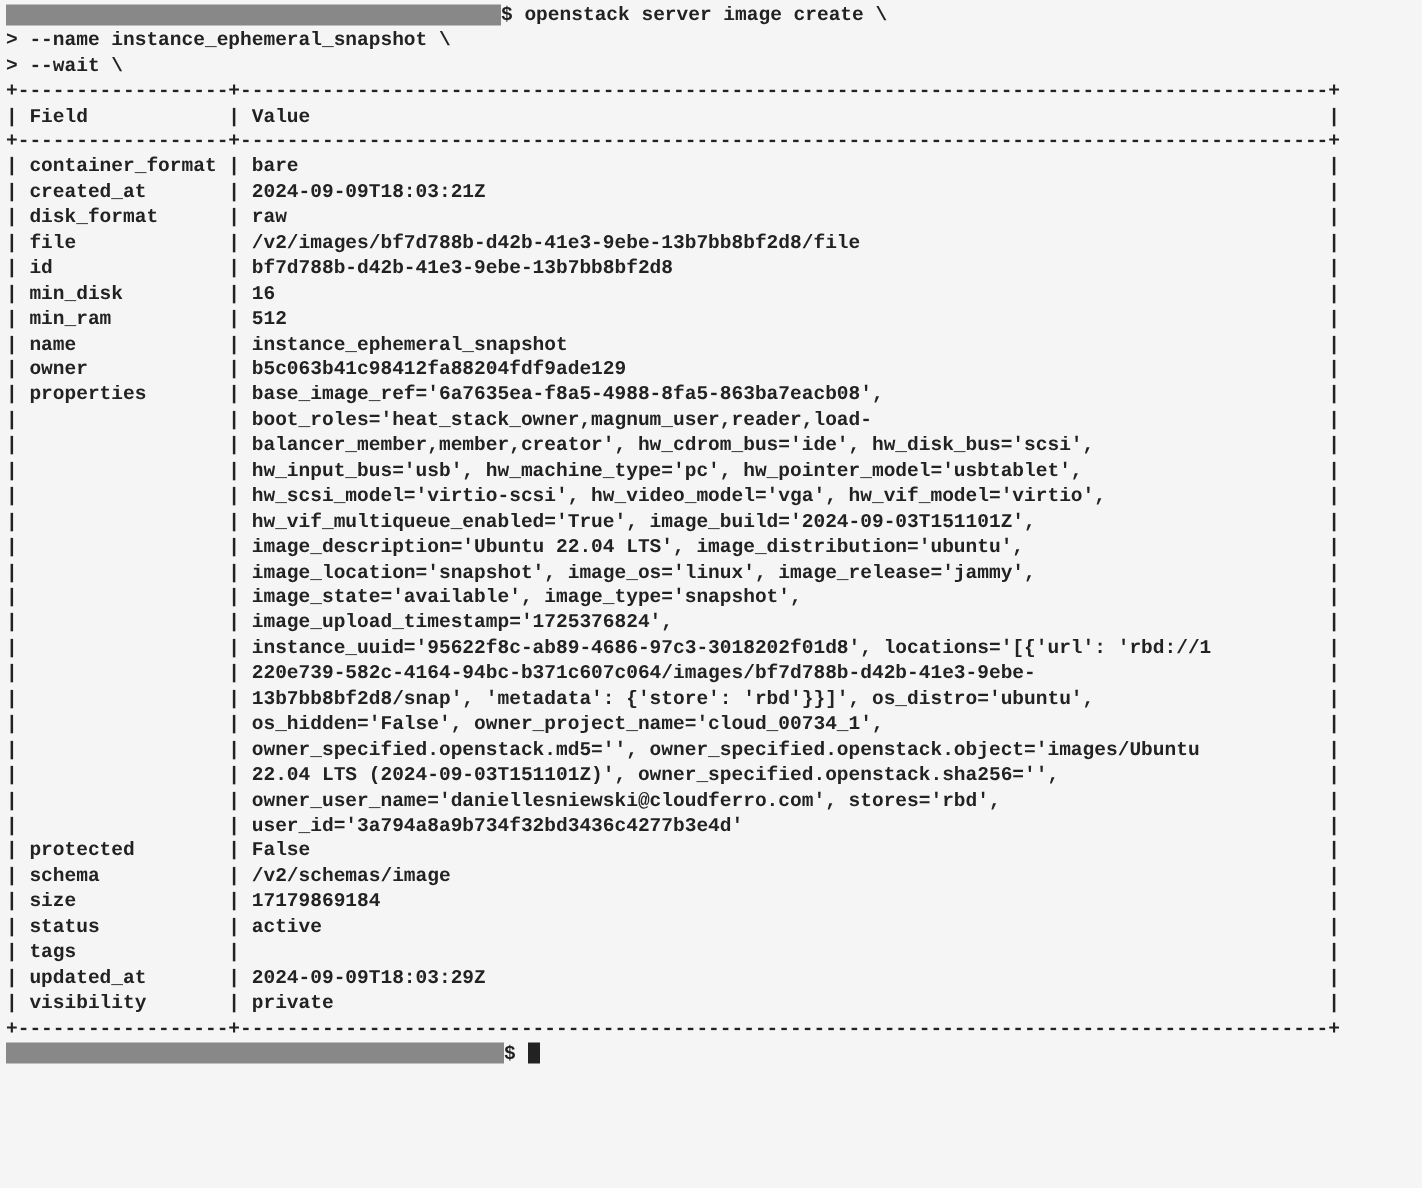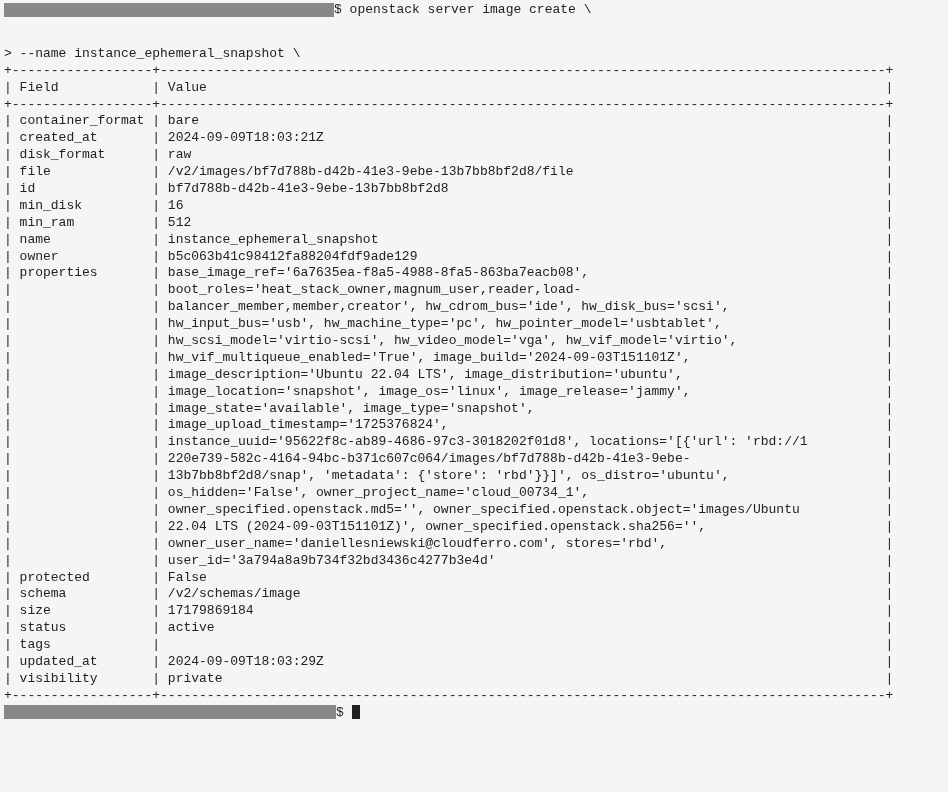--- a/index.html
+++ b/index.html
@@ -1,18 +1,19 @@
 <!DOCTYPE html>
 <html><head>
   <meta charset="utf-8">
   <style>
     * {
       margin: 0;
       padding: 0;
       box-sizing: border-box;
+      font-weight: bold;
     }
     body {
       font-family: 'Courier New', monospace;
       font-size: 13px;
       line-height: 1.3;
       background: #f5f5f5;
       color: #222;
       padding: 0;
       width: 948px;
     }
@@ -31,21 +32,20 @@
       width: 330px;
     }
     .redacted-short {
       width: 332px;
     }
     .prompt-line {
       white-space: pre;
     }
     .continuation {
       white-space: pre;
-      margin-top: 27px;
     }
     pre {
       font-family: 'Courier New', monospace;
       font-size: 13px;
       line-height: 1.3;
       white-space: pre;
       margin: 0;
     }
     .cursor {
       background: #222;
@@ -54,20 +54,21 @@
       height: 14px;
       vertical-align: middle;
     }
   </style>
 </head>
 <body>
 
 <div class="terminal">
   <div class="prompt-line"><span class="redacted redacted-long"></span><span>$ </span><span>openstack server image create \</span></div>
   <div class="continuation">&gt; --name instance_ephemeral_snapshot \</div>
+  <div class="continuation">&gt; --wait \</div>
 
   <pre id="table-output">+------------------+---------------------------------------------------------------------------------------------+
 | Field            | Value                                                                                       |
 +------------------+---------------------------------------------------------------------------------------------+
 | container_format | bare                                                                                        |
 | created_at       | 2024-09-09T18:03:21Z                                                                        |
 | disk_format      | raw                                                                                         |
 | file             | /v2/images/bf7d788b-d42b-41e3-9ebe-13b7bb8bf2d8/file                                        |
 | id               | bf7d788b-d42b-41e3-9ebe-13b7bb8bf2d8                                                        |
 | min_disk         | 16                                                                                          |

